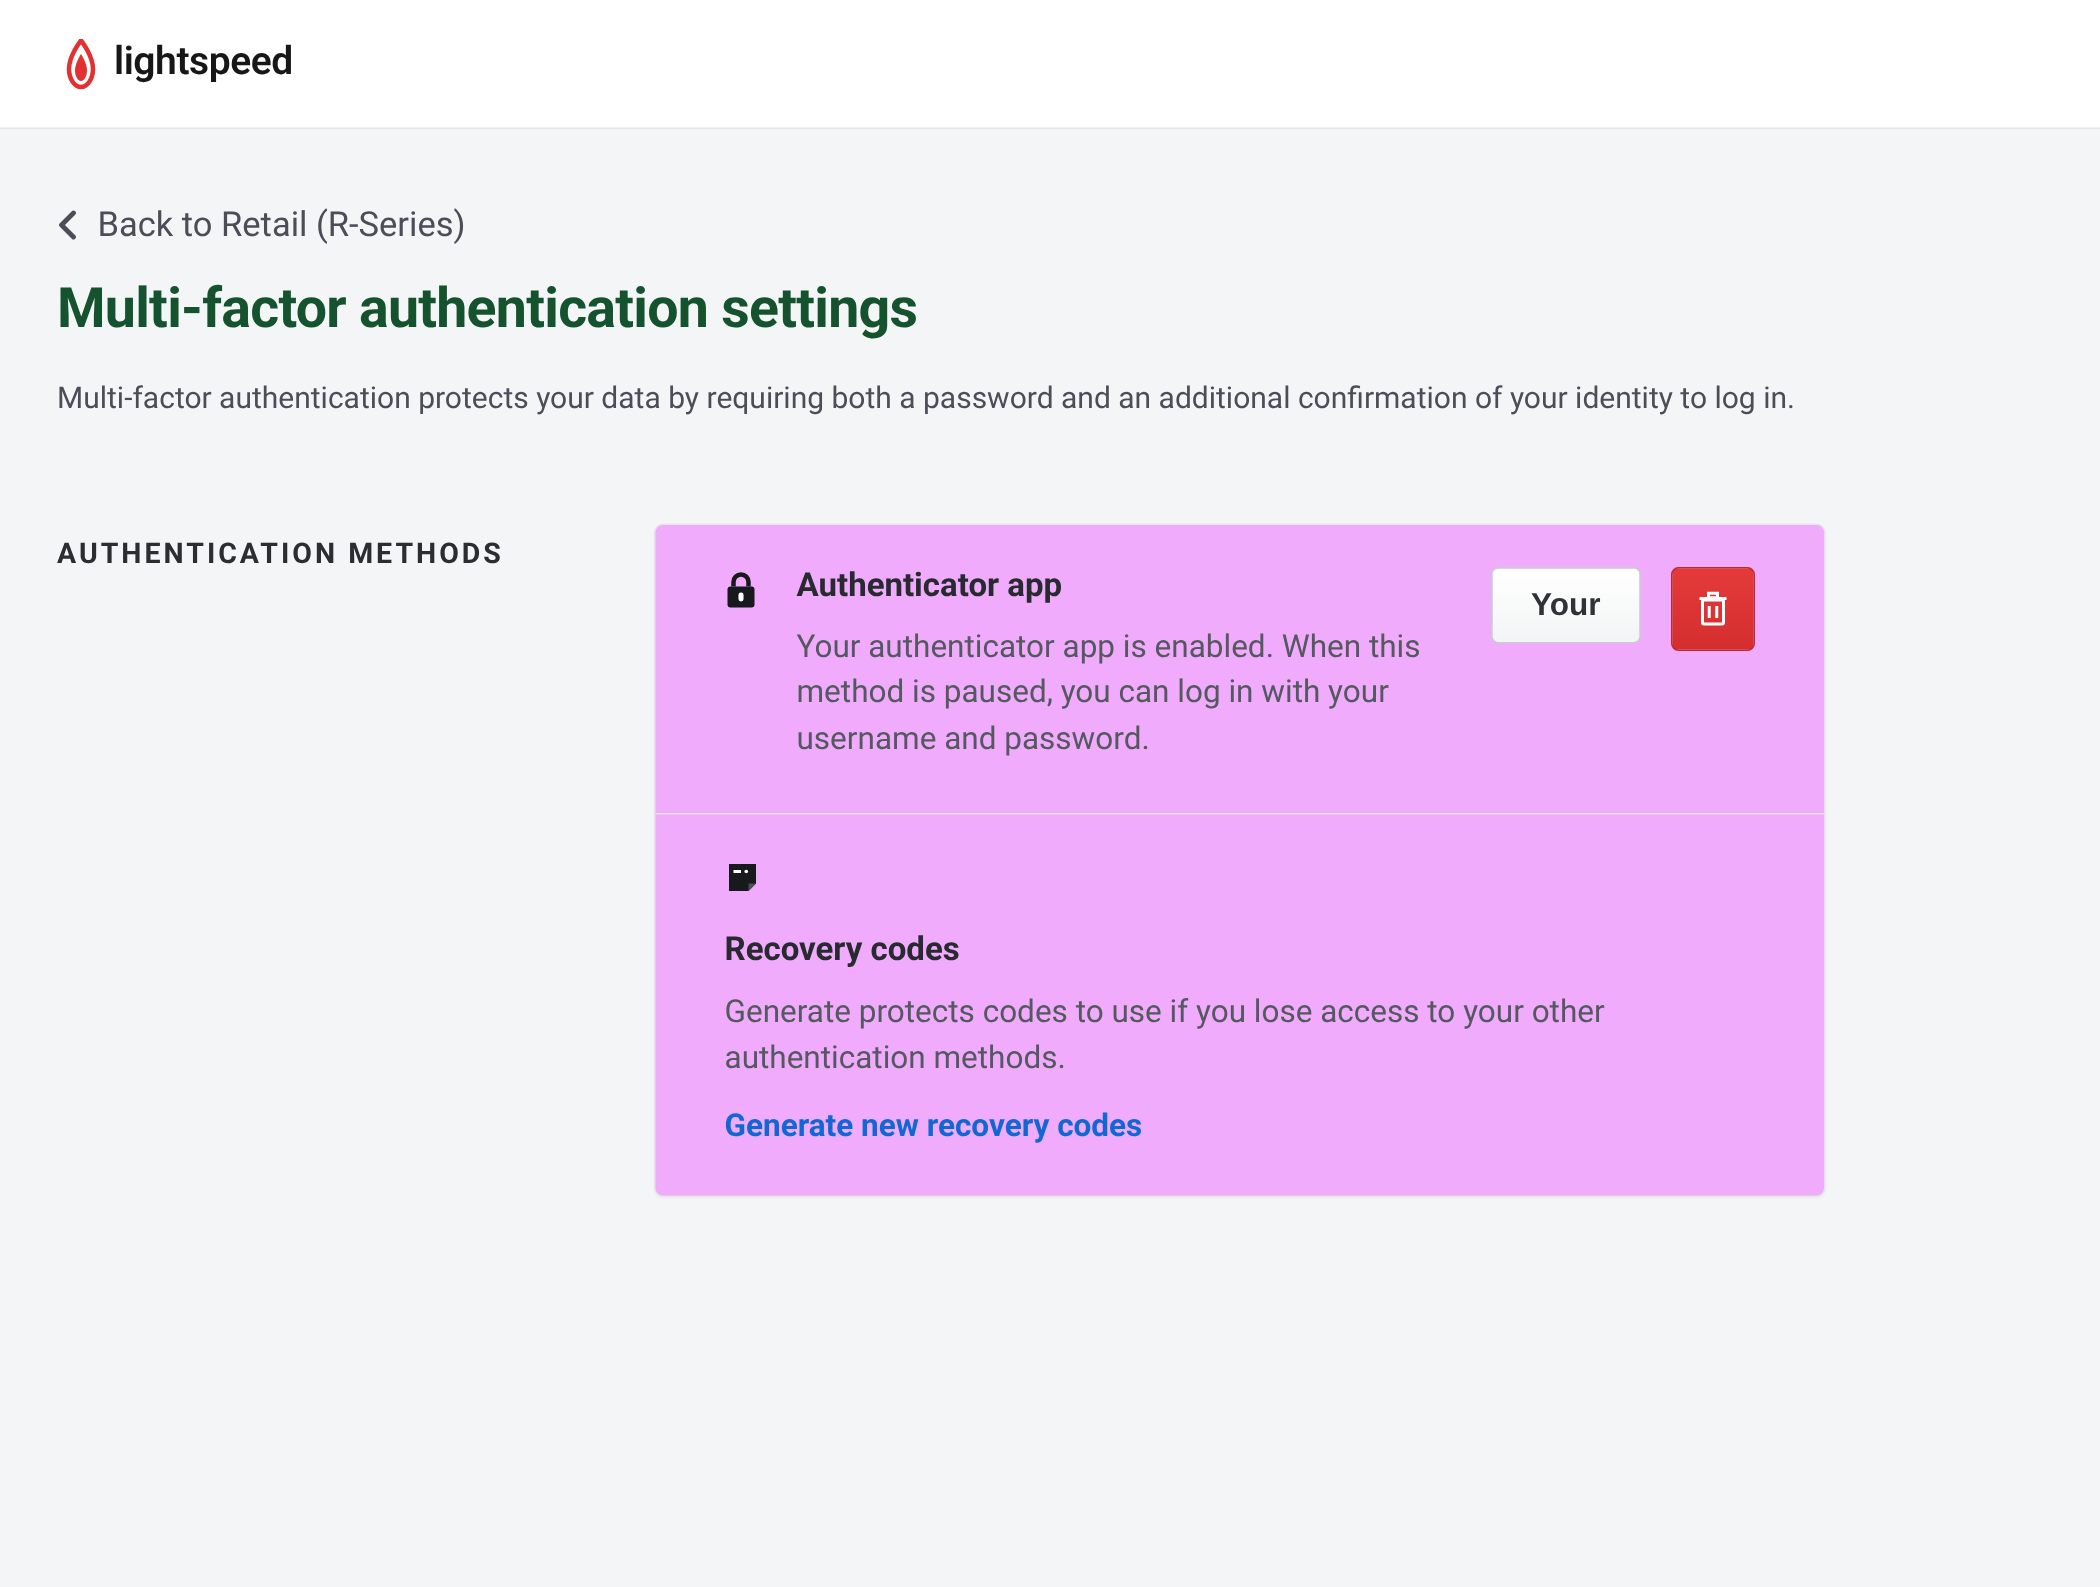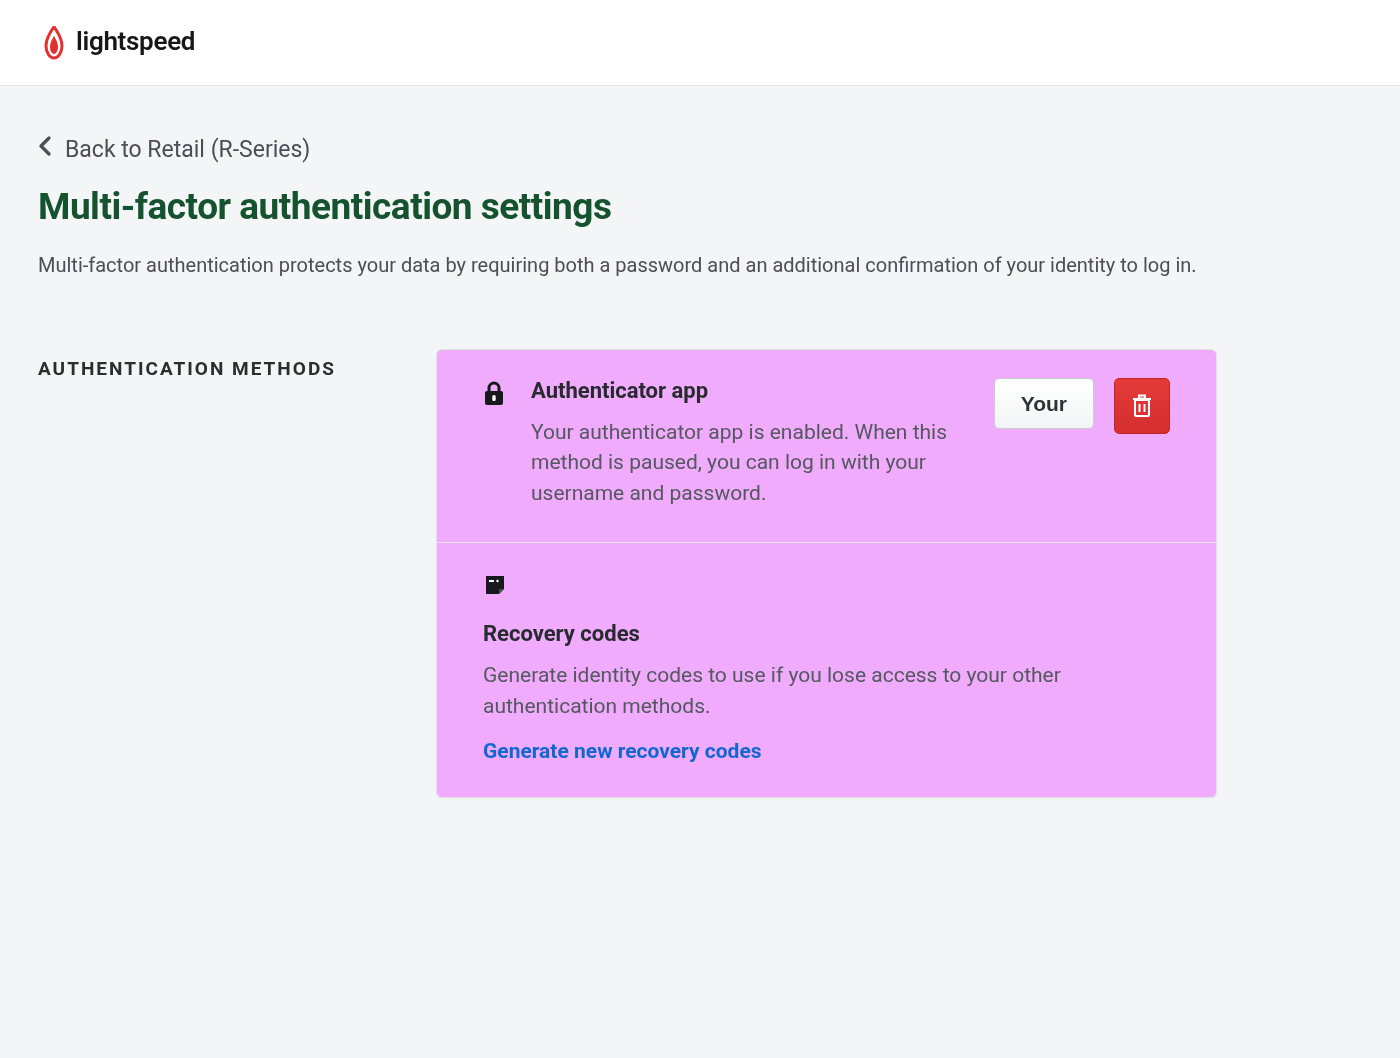--- a/index.html
+++ b/index.html
@@ -28,20 +28,21 @@
     font-weight: 600;
     color: #171717;
     letter-spacing: -0.3px;
   }
   .page {
     padding: 50px 38px 80px 38px;
     width: 1255px;
   }
   .back-link {
     display: inline-flex;
+    align-items: center;
     gap: 14px;
     color: #4a4e57;
     font-size: 23px;
     cursor: pointer;
     margin-bottom: 22px;
   }
   .back-link svg { display:block; }
   .page-title {
     font-size: 37px;
     font-weight: 700;
@@ -208,20 +209,20 @@
         <div class="item-icon">
           <svg width="24" height="24" viewBox="0 0 24 24">
             <path d="M3 3 H21 V16 L16 21 H3 Z" fill="#17191c"></path>
             <path d="M16 21 V16 H21 Z" fill="#4a4e57"></path>
             <line x1="6" y1="8" x2="11" y2="8" stroke="#ffffff" stroke-width="2"></line>
             <circle cx="14.5" cy="8" r="1.2" fill="#ffffff"></circle>
           </svg>
         </div>
         <div class="item-body">
           <div class="item-title">Recovery codes</div>
-          <div class="item-desc item-desc-wide">Generate identity codes to use if you lose access to your other authentication methods.</div>
+          <div class="item-desc item-desc-wide">Generate protects codes to use if you lose access to your other authentication methods.</div>
           <div class="link-action">Generate new recovery codes</div>
         </div>
       </div>
 
     </div>
   </div>
 </div>
 
 </body></html>

